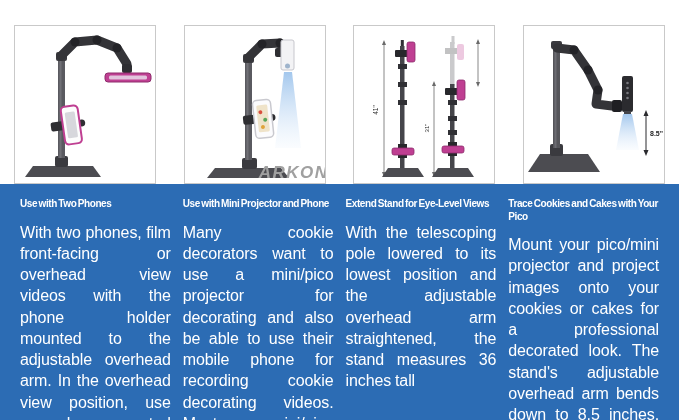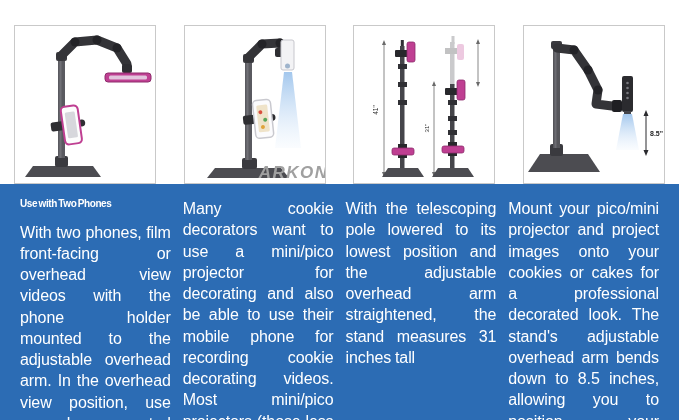--- a/index.html
+++ b/index.html
@@ -183,25 +183,28 @@
   </div>
 
   <div class="text-row">
 
     <section class="col">
       <h3>Use with Two Phones</h3>
       <p>With two phones, film front-facing or overhead view videos with the phone holder mounted to the adjustable overhead arm. In the overhead view position, use your phone mounted to the pole/shaft position to view comments or your hand movements on Facebook or Instagram Live.</p>
     </section>
 
     <section class="col">
+      <h3>Use with Mini Projector and Phone</h3>
       <p>Many cookie decorators want to use a mini/pico projector for decorating and also be able to use their mobile phone for recording cookie decorating videos. Most mini/pico projectors (those less than 3.9" wide) can be mounted to the phone holder on the adjustable overhead arm. Insert your phone into the holder clamped onto the pole/post of the stand and tilt it downward to capture the action.</p>
     </section>
 
     <section class="col">
-      <p>With the telescoping pole lowered to its lowest position and the adjustable overhead arm straightened, the stand measures 31 inches tall</p>
-    </section>
-
-    <section class="col">
+      <h3>Extend Stand for Eye-Level Views</h3>
+      <p>With the telescoping pole lowered to its lowest position and the adjustable overhead arm straightened, the stand measures 36 inches tall</p>
+    </section>
+
+    <section class="col">
+      <h3>Trace Cookies and Cakes with Your Pico</h3>
       <p>Mount your pico/mini projector and project images onto your cookies or cakes for a professional decorated look. The stand's adjustable overhead arm bends down to 8.5 inches, allowing you to position your projector at the perfect height to provide a clear projection image for tracing cookies or cakes.</p>
     </section>
   </div>
 
 </div>
 
 </body></html>

